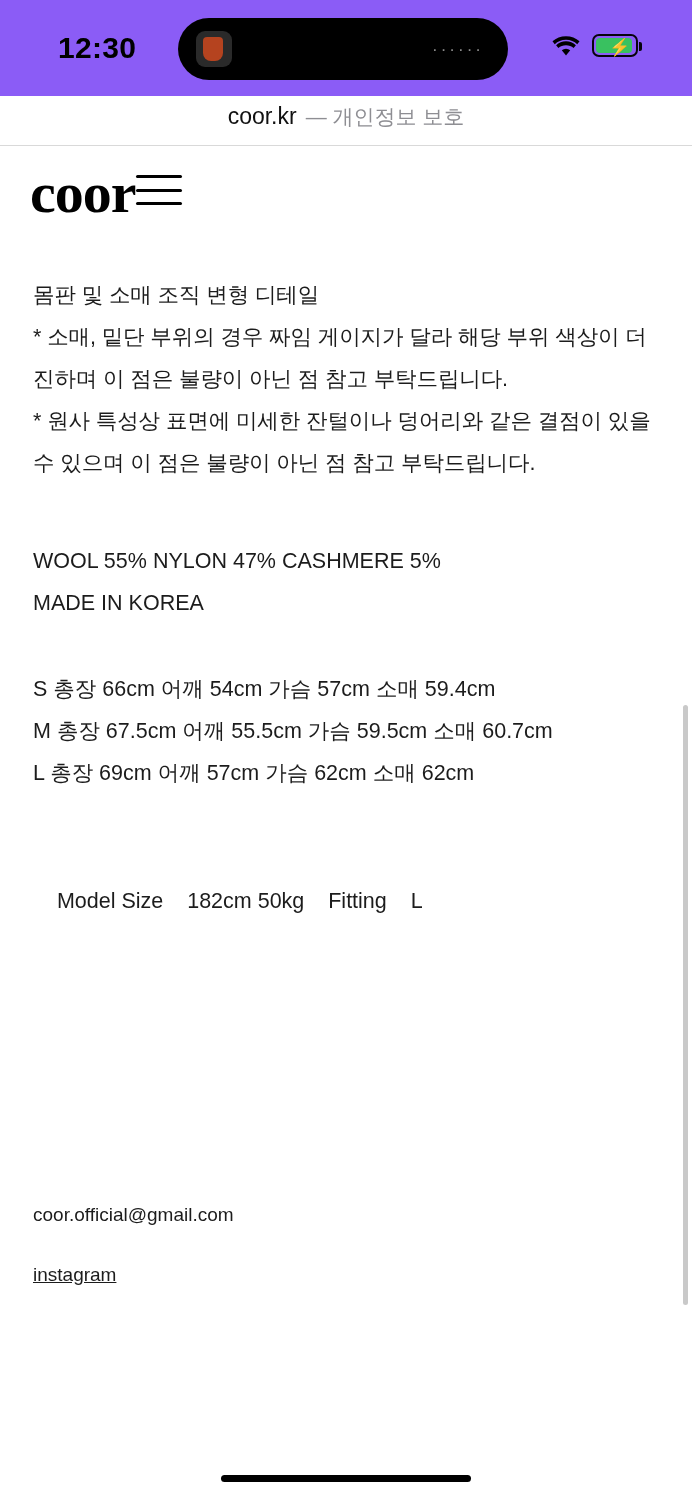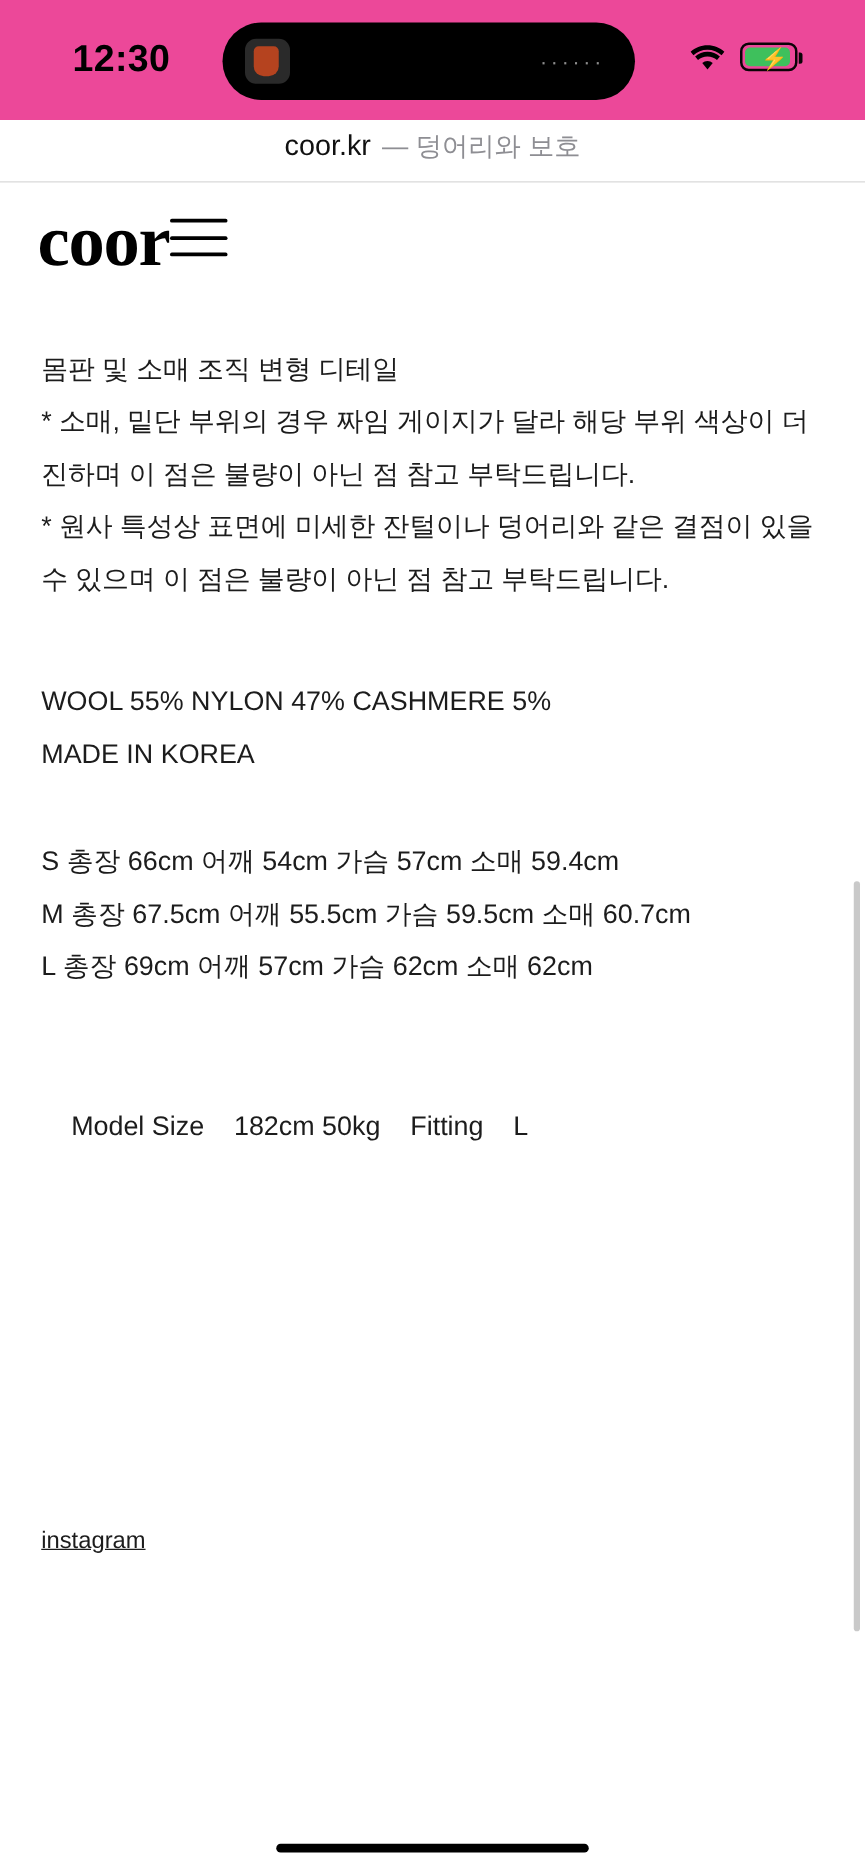--- a/index.html
+++ b/index.html
@@ -11,21 +11,21 @@
     -webkit-font-smoothing: antialiased;
   }
   body { position: relative; overflow: hidden; }
 
   
   .statusbar {
     position: relative;
     height: 96px;
     display: flex;
     align-items: center;
-    background: #ec4899;
+    background: #8b5cf6;
   }
   .status-time {
     position: absolute;
     left: 58px;
     top: 31px;
     font-size: 30px;
     font-weight: 600;
     color: #000;
     letter-spacing: 0.3px;
   }
@@ -245,21 +245,21 @@
     </span>
     <span class="battery">
       <span class="battery-fill"></span>
       <span class="bolt">⚡</span>
     </span>
   </div>
 </div>
 
 <div class="urlbar">
   <span class="url-host">coor.kr</span>
-  <span class="url-sub">— 덩어리와 보호</span>
+  <span class="url-sub">— 개인정보 보호</span>
 </div>
 
 <div class="site-header">
   <div class="brand">coor</div>
   <div class="hamburger">
     <span></span>
       <span></span>
       <span></span>
   </div>
 </div>
@@ -289,20 +289,21 @@
 
   <div class="spacer-md"></div>
 
   <div class="model-row">
     <span>Model Size</span><span>    </span><span>182cm 50kg</span><span>    </span><span>Fitting</span><span>    </span><span>L</span>
   </div>
 
   <div class="spacer-xl"></div>
 
   <div class="block">
+    <div class="footer-email">coor.official@gmail.com</div>
     <div style="height:18px"></div>
     <a class="footer-link">instagram</a>
   </div>
 
   <div style="height:104px"></div>
 
 </div>
 
 <div class="scroll-indicator"></div>
 <div class="home-indicator"></div>

